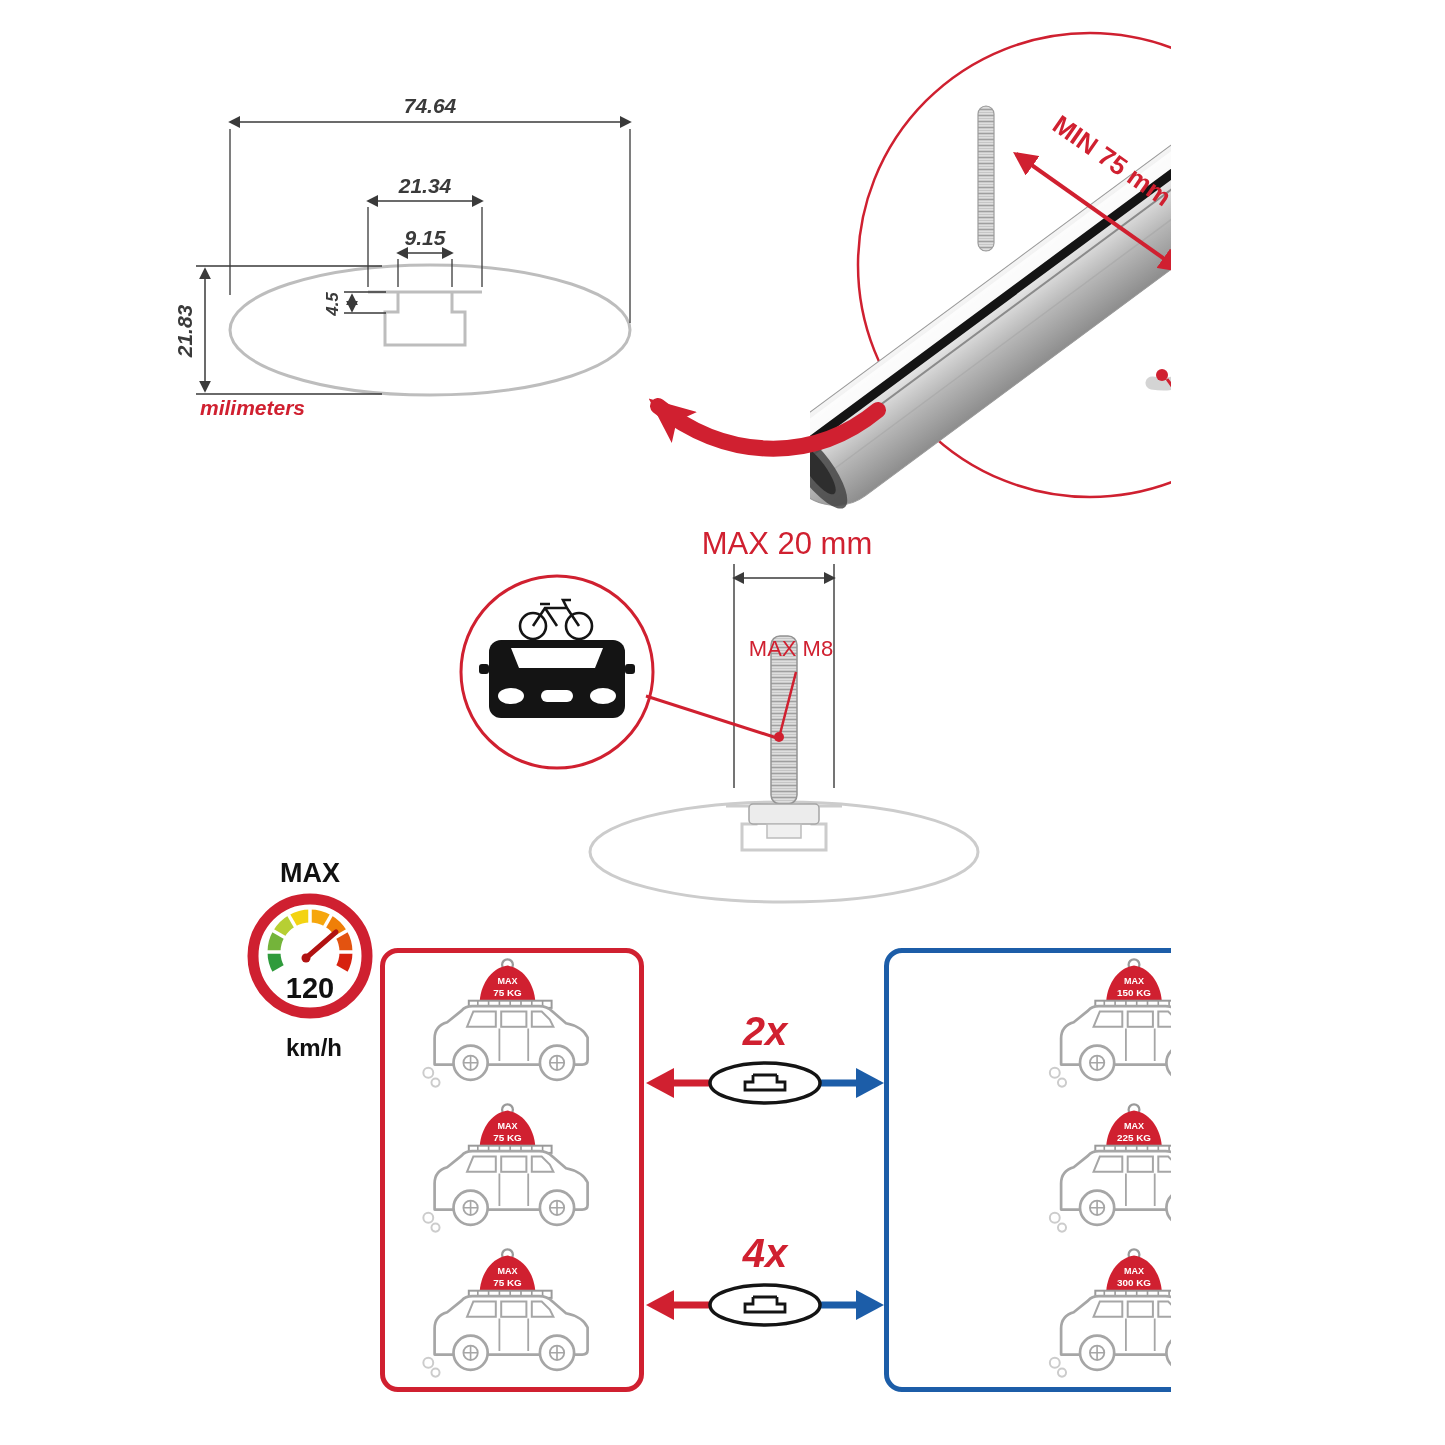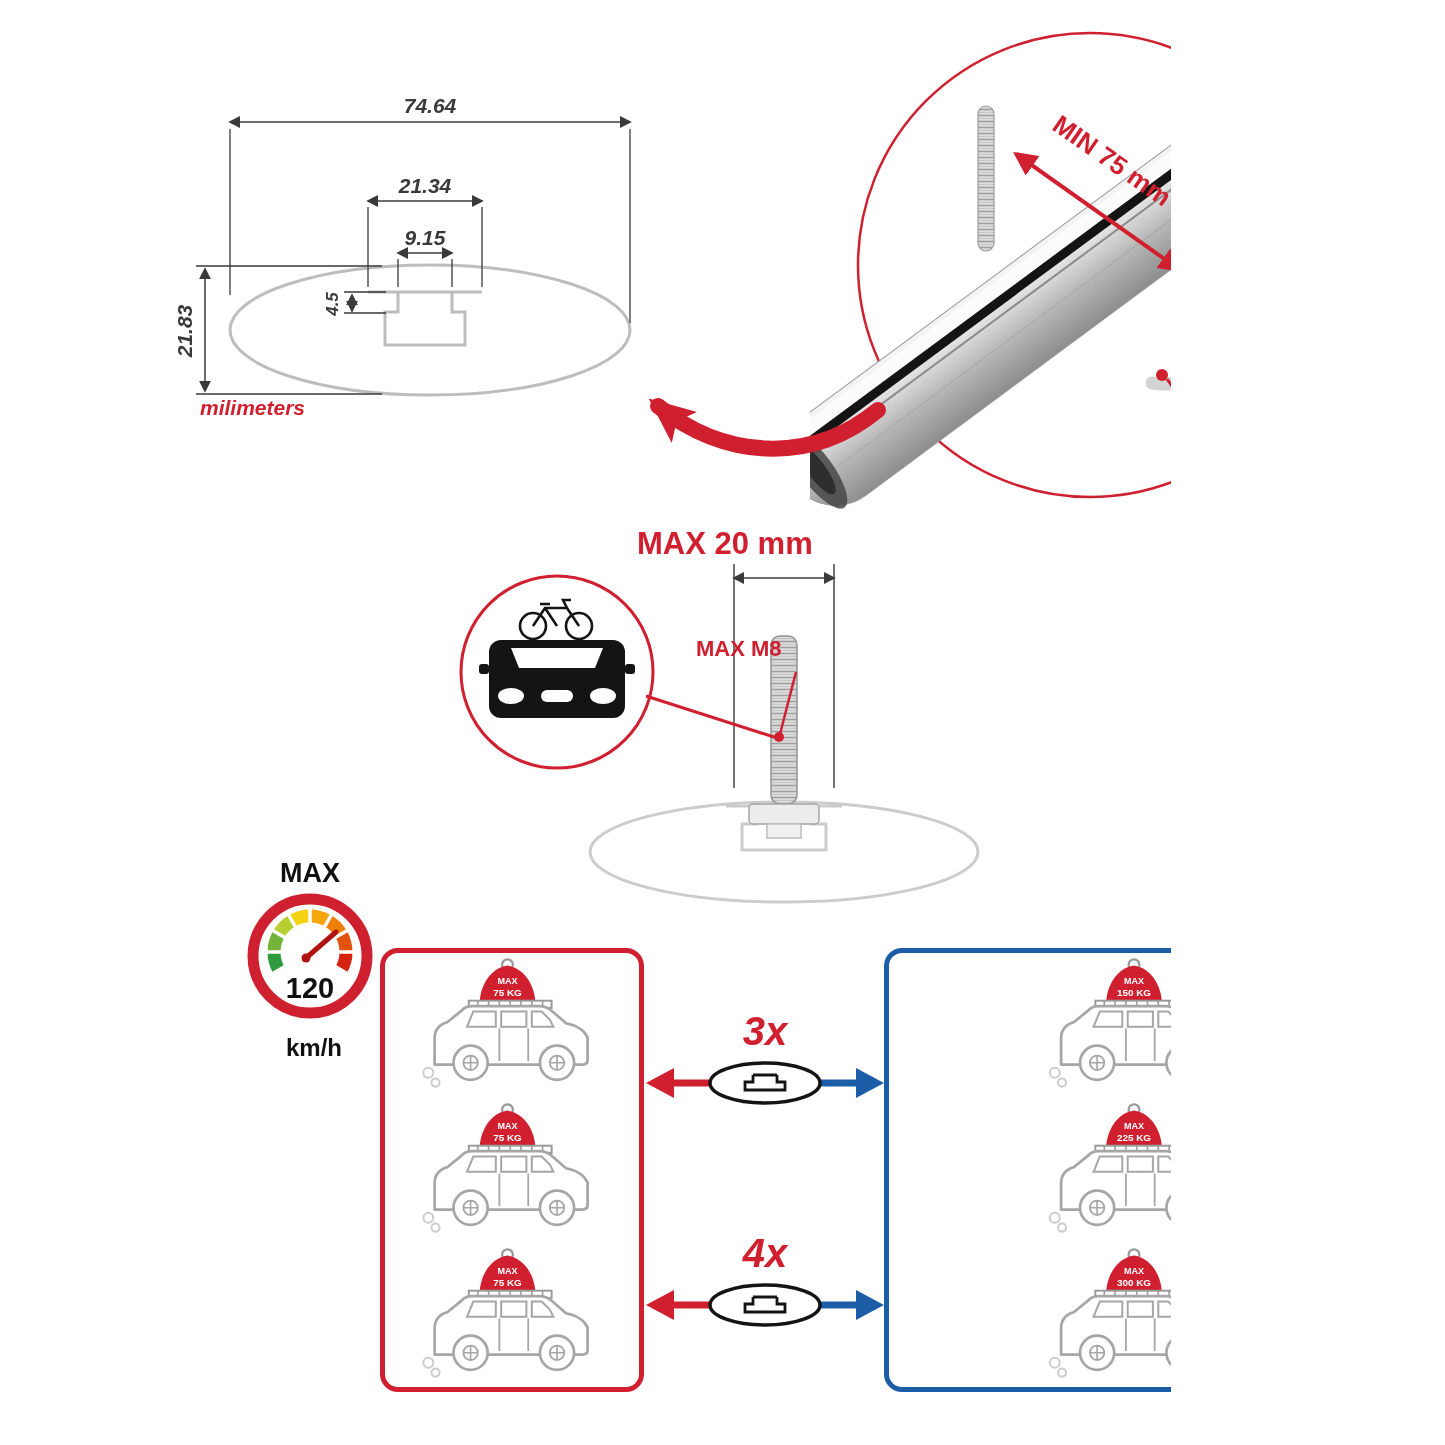--- a/index.html
+++ b/index.html
@@ -3,21 +3,21 @@
 <meta charset="utf-8">
 <style>
   *{margin:0;padding:0;box-sizing:border-box}
   html,body{background:#fff}
   body{font-family:"Liberation Sans",sans-serif;color:#222}
   .canvas{position:relative;width:1171px;height:1445px;background:#fff;overflow:hidden}
   .abs{position:absolute}
   .dimt{font:italic bold 21px "Liberation Sans",sans-serif;fill:#3a3a3a}
   .dimt-sm{font:italic bold 17px "Liberation Sans",sans-serif;fill:#3a3a3a}
   .redt{fill:#d02030;font-weight:bold}
-  .red-label{color:#d02030;font-weight:bold;}
+  .red-label{color:#d02030;font-weight:normal;text-align:center}
   .dark-label{color:#111;font-weight:bold;text-align:center}
   .panel{position:absolute;border-radius:18px;display:flex;flex-direction:column;justify-content:space-around;align-items:center;background:#fff}
   .panel-red{left:380px;top:948px;width:264px;height:444px;border:5px solid #d02030}
   .panel-blue{left:884px;top:948px;width:508px;height:444px;border:5px solid #1c5da8}
   .mult-col{position:absolute;left:646px;top:948px;width:238px;height:444px;display:flex;flex-direction:column;justify-content:space-around;align-items:center}
   .mult-row{display:flex;flex-direction:column;align-items:center}
   .mult-label{font:italic bold 40px "Liberation Sans",sans-serif;color:#d02030;line-height:1}
   .load-t{fill:#fff;font-weight:bold;text-anchor:middle;font-family:"Liberation Sans",sans-serif}
   .load-max{font-size:10px}
   .load-kg{font-size:11px}
@@ -228,21 +228,21 @@
     </svg>
     <svg width="200" height="144" viewBox="0 0 200 160">
       <use href="#suv-loaded"></use>
       <text x="95" y="34" class="load-t load-max">MAX</text>
       <text x="95" y="48" class="load-t load-kg">75 KG</text>
     </svg>
   </div>
 
   <div class="mult-col">
     <div class="mult-row">
-      <div class="mult-label">3x</div>
+      <div class="mult-label">2x</div>
       <svg width="238" height="56" viewBox="0 0 238 56">
         <path d="M14,32 H119" stroke="#d02030" stroke-width="7"></path>
         <polygon points="0,32 28,17 28,47" fill="#d02030"></polygon>
         <path d="M119,32 H224" stroke="#1c5da8" stroke-width="7"></path>
         <polygon points="238,32 210,17 210,47" fill="#1c5da8"></polygon>
         <ellipse cx="119" cy="32" rx="55" ry="20" fill="#fff" stroke="#141414" stroke-width="3.5"></ellipse>
         <path d="M107,24 H131 M107,24 V31 H99 V39 H139 V31 H131 V24" fill="none" stroke="#141414" stroke-width="2.8"></path>
       </svg>
     </div>
     <div class="mult-row">

